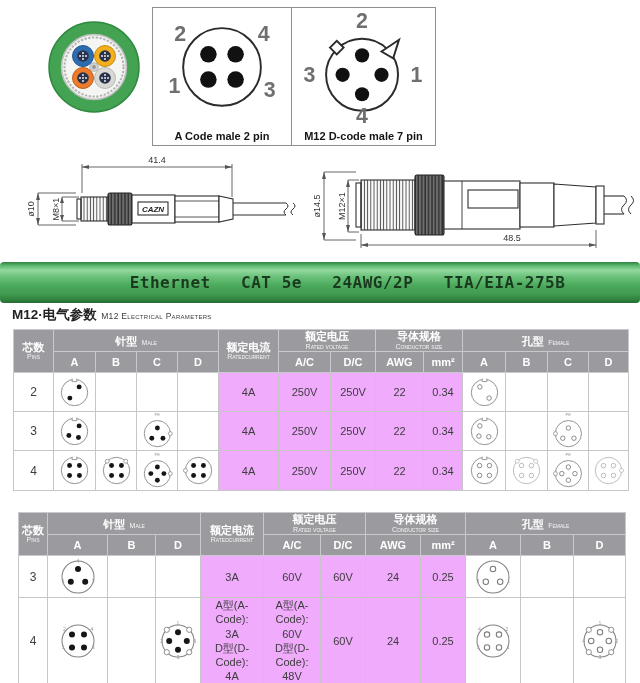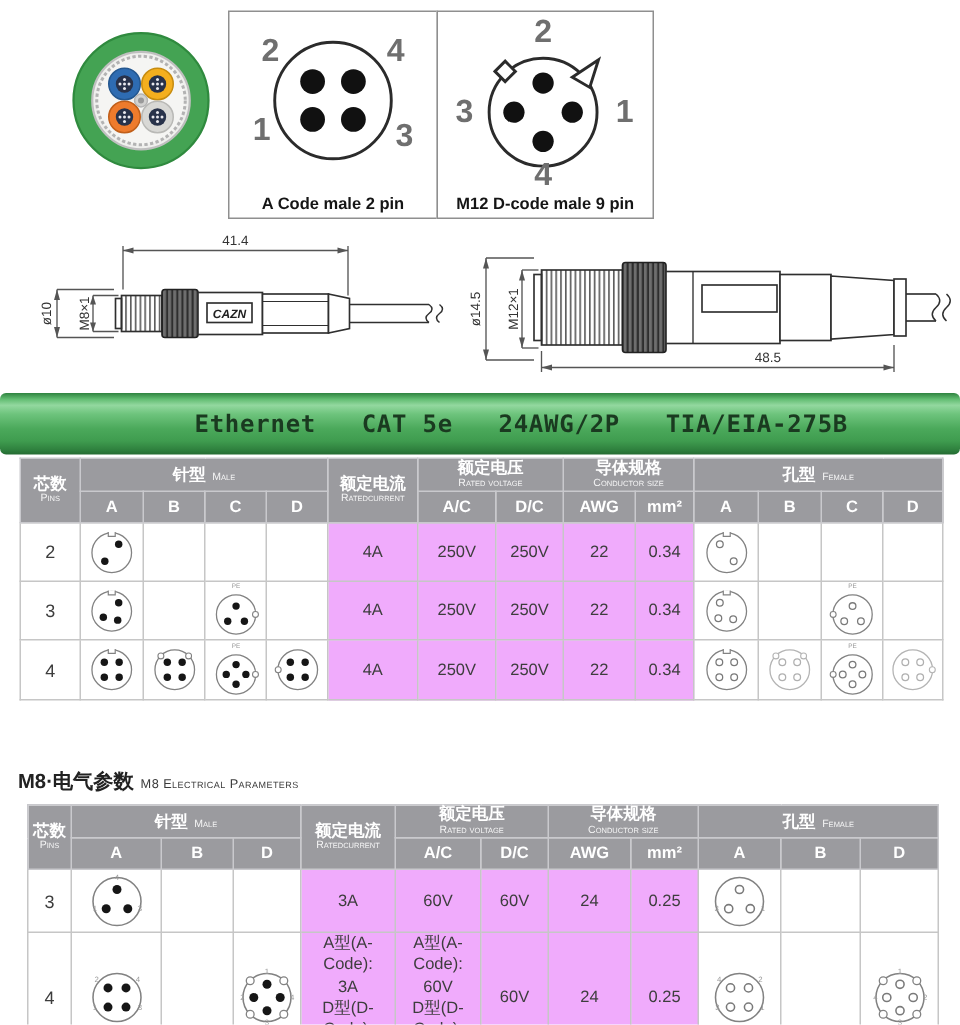--- a/index.html
+++ b/index.html
@@ -115,21 +115,21 @@
     <polygon points="37,38 44,31 51,38 44,45" fill="#fff" stroke="#2b2b2b" stroke-width="2"></polygon>
     <polygon points="90,42 108,30 102,49" fill="#fff" stroke="#2b2b2b" stroke-width="2"></polygon>
     <circle cx="70" cy="46" r="7.3" fill="#111"></circle>
       <circle cx="90" cy="66" r="7.3" fill="#111"></circle>
     <circle cx="70" cy="86" r="7.3" fill="#111"></circle>
       <circle cx="50" cy="66" r="7.3" fill="#111"></circle>
     <text class="pn" x="16" y="73">3</text>
     <text class="pn" x="126" y="73">1</text>
     <text class="pn" x="70" y="116">4</text>
   </svg>
-  <div class="pinlabel">M12 D-code male 9 pin</div>
+  <div class="pinlabel">M12 D-code male 7 pin</div>
 </div>
 
 <svg class="abs" style="left:22px;top:151px" width="285" height="102" viewBox="0 0 285 102">
   <defs>
     <pattern id="thr1" width="3.2" height="26" patternUnits="userSpaceOnUse">
       <line x1="1.2" y1="0" x2="1.2" y2="26" stroke="#4a4a4a" stroke-width="1"></line>
     </pattern>
     <pattern id="kn1" width="3.4" height="34" patternUnits="userSpaceOnUse">
       <rect width="3.4" height="34" fill="#6e6e6e"></rect>
       <line x1="1" y1="0" x2="1" y2="34" stroke="#2e2e2e" stroke-width="1.4"></line>
@@ -210,20 +210,24 @@
   <polygon points="49,97 56,95 56,99" fill="#555"></polygon>
     <polygon points="284,97 277,95 277,99" fill="#555"></polygon>
   <text class="dim" x="200" y="93">48.5</text>
 </svg>
 
 <div class="banner">
   <span>Ethernet   CAT 5e   24AWG/2P   TIA/EIA-275B</span>
 </div>
 
 <div class="tsec" style="top:305px">
+  <div class="ttl">
+    <span class="tzh">M12·电气参数</span>
+    <span class="ten">M12 Electrical Parameters</span>
+  </div>
   <table class="spec" style="margin-left:13px;width:615px">
     <colgroup>
       <col style="width:40px">
         <col style="width:42px">
         <col style="width:41px">
         <col style="width:41px">
         <col style="width:41px">
       <col style="width:60px">
         <col style="width:52px">
         <col style="width:45px">
@@ -413,24 +417,20 @@
                 <circle cx="65" cy="35" r="6.8" fill="#fff" stroke="#b0b0b0" stroke-width="2.6"></circle>
                 <circle cx="35" cy="65" r="6.8" fill="#fff" stroke="#b0b0b0" stroke-width="2.6"></circle>
                 <circle cx="65" cy="65" r="6.8" fill="#fff" stroke="#b0b0b0" stroke-width="2.6"></circle>
               </svg></span></td>
       </tr>
     </tbody>
   </table>
 </div>
 
 <div class="tsec" style="top:512px">
-  <div class="ttl">
-    <span class="tzh">M8·电气参数</span>
-    <span class="ten">M8 Electrical Parameters</span>
-  </div>
   <table class="spec" style="margin-left:18px;width:607px">
     <colgroup>
       <col style="width:29px">
         <col style="width:60px">
         <col style="width:48px">
         <col style="width:45px">
       <col style="width:63px">
         <col style="width:57px">
         <col style="width:45px">
         <col style="width:55px">

